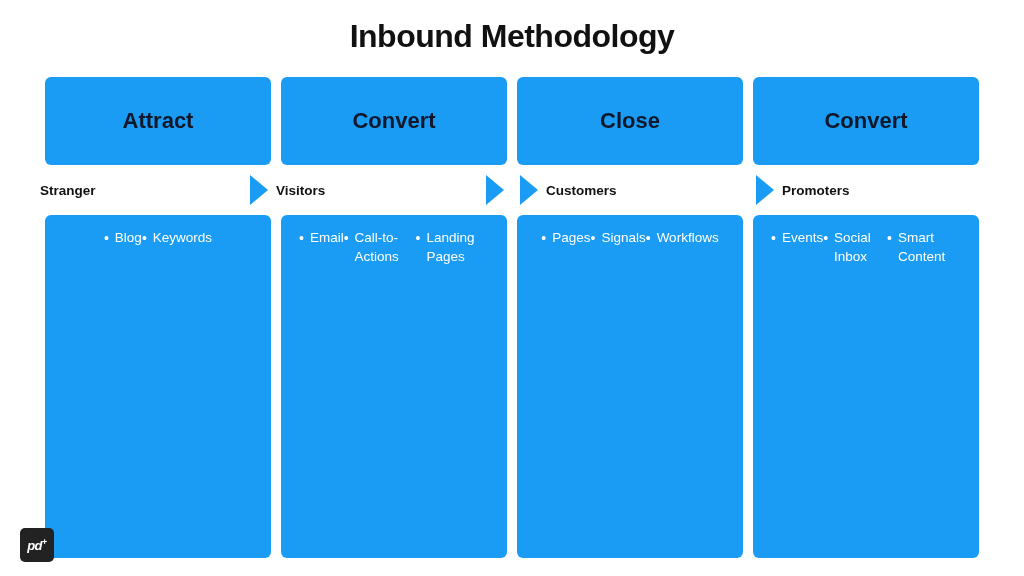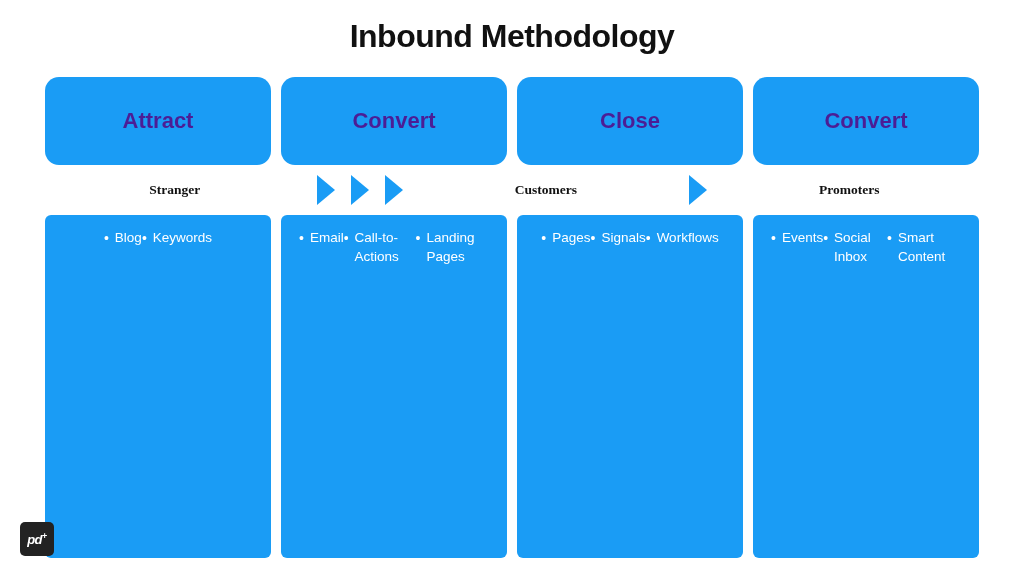--- a/index.html
+++ b/index.html
@@ -42,29 +42,29 @@
     .top-row {
       display: flex;
       align-items: stretch;
       width: 100%;
       gap: 0;
       margin-bottom: 0;
     }
 
     .blue-box {
       background: #1a9cf5;
-      color: #4c1d95;
+      color: #0f172a;
       font-size: 22px;
       font-weight: 800;
       display: flex;
       align-items: center;
       justify-content: center;
       height: 88px;
       flex: 1;
-      border-radius: 14px;
+      border-radius: 6px;
       margin: 0 5px;
       text-align: left;
     }
 
     
     .bottom-row {
       display: flex;
       align-items: stretch;
       width: 100%;
       gap: 0;
@@ -95,21 +95,21 @@
     .info-box .bullet::before {
       content: '•';
       margin-right: 6px;
       flex-shrink: 0;
       font-size: 14px;
     }
 
     
     .logo {
       position: absolute;
-      bottom: 20px;
+      bottom: 14px;
       left: 20px;
       width: 34px;
       height: 34px;
       background: #222222;
       border-radius: 5px;
       display: flex;
       align-items: center;
       justify-content: center;
     }
 
@@ -140,23 +140,22 @@
       font-weight: 700;
       color: #111111;
       white-space: nowrap;
       text-align: center;
     }
 
     .flow-segment {
       flex: 1;
       display: flex;
       align-items: center;
-      justify-content: center;
+      justify-content: flex-start;
       position: relative;
-      font-family: Liberation Serif, serif;
     }
 
     .flow-arrow-area {
       display: flex;
       align-items: center;
       justify-content: center;
       width: 34px;
       flex-shrink: 0;
     }
 
@@ -196,20 +195,23 @@
     <div class="flow-row">
 
       <div class="flow-segment">
         <span class="flow-label">Stranger</span>
       </div>
 
       <div class="flow-arrow-area">
         <span class="chevron-blue"></span>
       </div>
 
+      <div class="flow-segment">
+        <span class="flow-label">Visitors</span>
+      </div>
 
       <div class="flow-arrow-area">
         <span class="chevron-blue"></span>
       </div>
 
 
       <div class="flow-arrow-area">
         <span class="chevron-blue"></span>
       </div>
 

